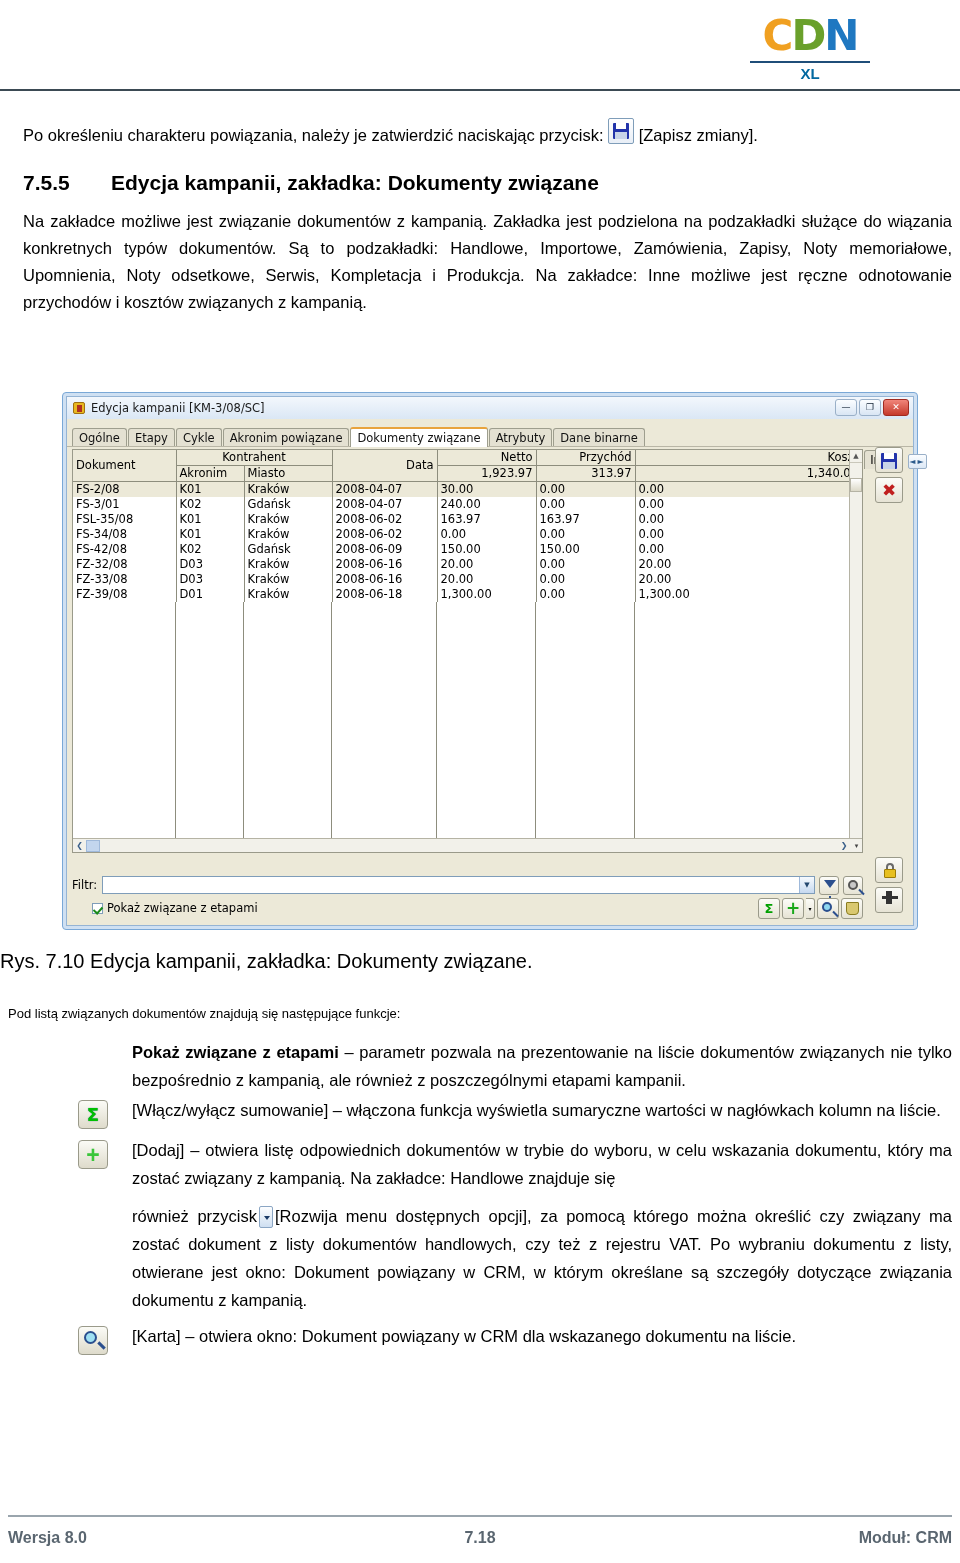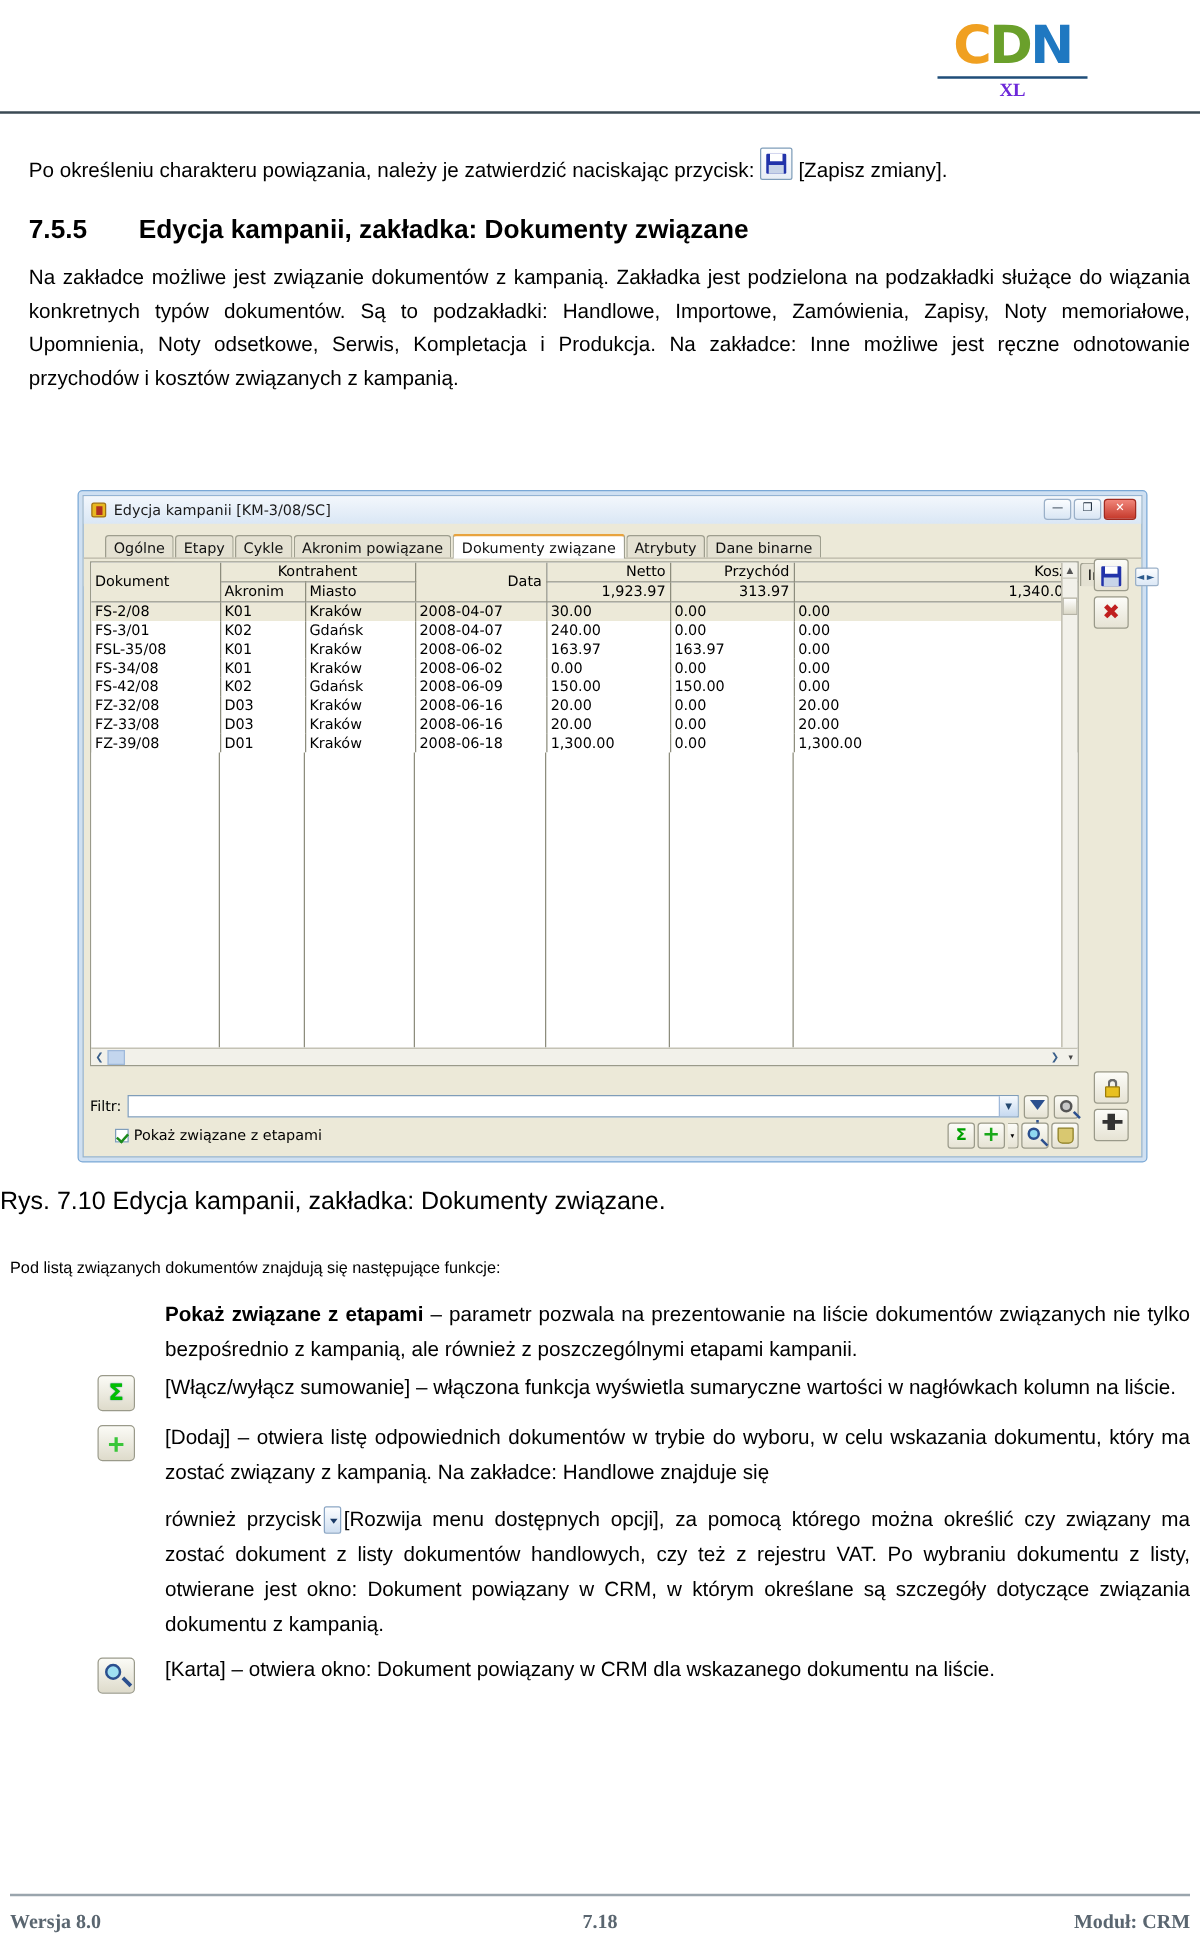--- a/index.html
+++ b/index.html
@@ -37,24 +37,24 @@
   }
   .logo-letters .c { color: #f0a021; }
   .logo-letters .d { color: #6aa02b; }
   .logo-letters .n { color: #1f78c1; }
   .logo-rule {
     height: 2px;
     background: #1f4e79;
     margin: 1px 4px 2px 4px;
   }
   .logo-xl {
-    font-family: Liberation Serif, serif;
+    font-family: Liberation Sans, sans-serif;
     font-size: 15px;
     font-weight: 700;
-    color: #6d28d9;
+    color: #0369a1;
     letter-spacing: 0px;
   }
   .header-rule {
     position: absolute;
     left: 0; right: 0;
     top: 89px;
     height: 2px;
     background: #3b4a54;
   }
 
@@ -193,21 +193,21 @@
     border-color: #a02a20;
     color: #fff;
     font-weight: 700;
     width: 26px;
   }
 
   
   .tabrow {
     display: flex;
     align-items: flex-end;
-    padding: 3px 0 0 17px;
+    padding: 3px 0 0 5px;
     gap: 1px;
     height: 28px;
   }
   .tab {
     font-size: 11.5px;
     padding: 2px 6px 2px 6px;
     border: 1px solid #9e9e8e;
     border-bottom: none;
     background: #e4e1d2;
     border-radius: 3px 3px 0 0;
@@ -592,21 +592,20 @@
     border-left:3px solid transparent;
     border-right:3px solid transparent;
     border-top:4px solid #1a3a66;
   }
 
   
   .footer {
     position: absolute;
     left: 8px; right: 8px;
     bottom: 16px;
-    font-family: Liberation Serif, serif;
   }
   .footer-rule {
     height: 2px;
     background: #9aa5ad;
     margin-bottom: 12px;
   }
   .footer-row {
     display: flex;
     font-size: 16px;
     font-weight: 700;

